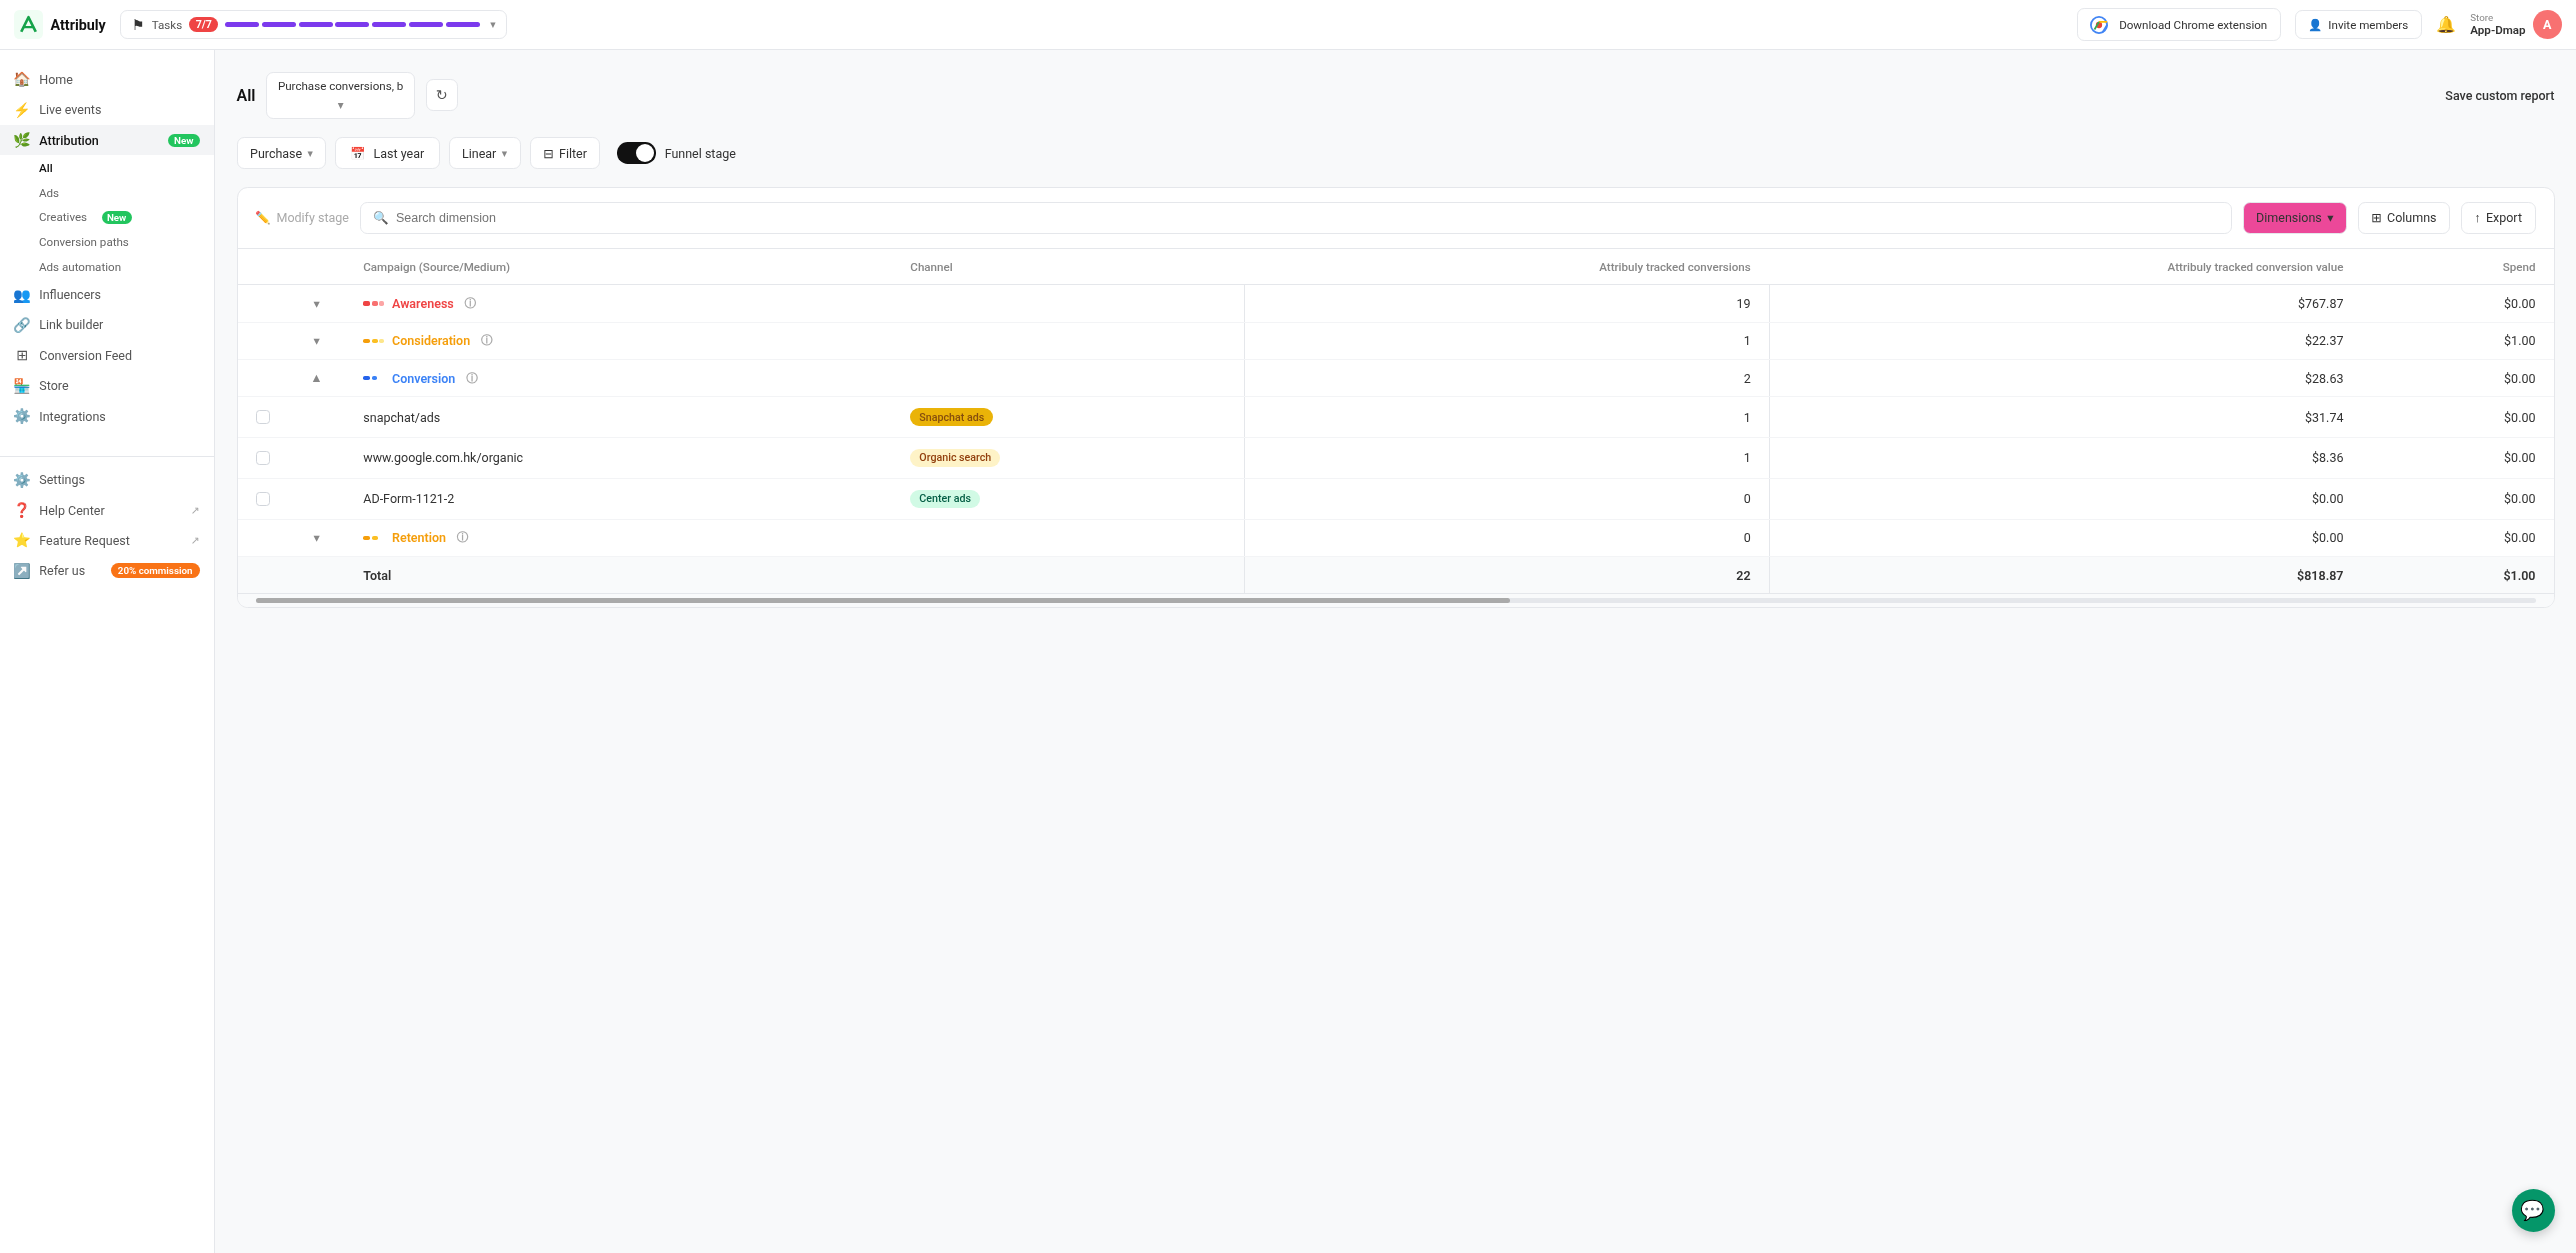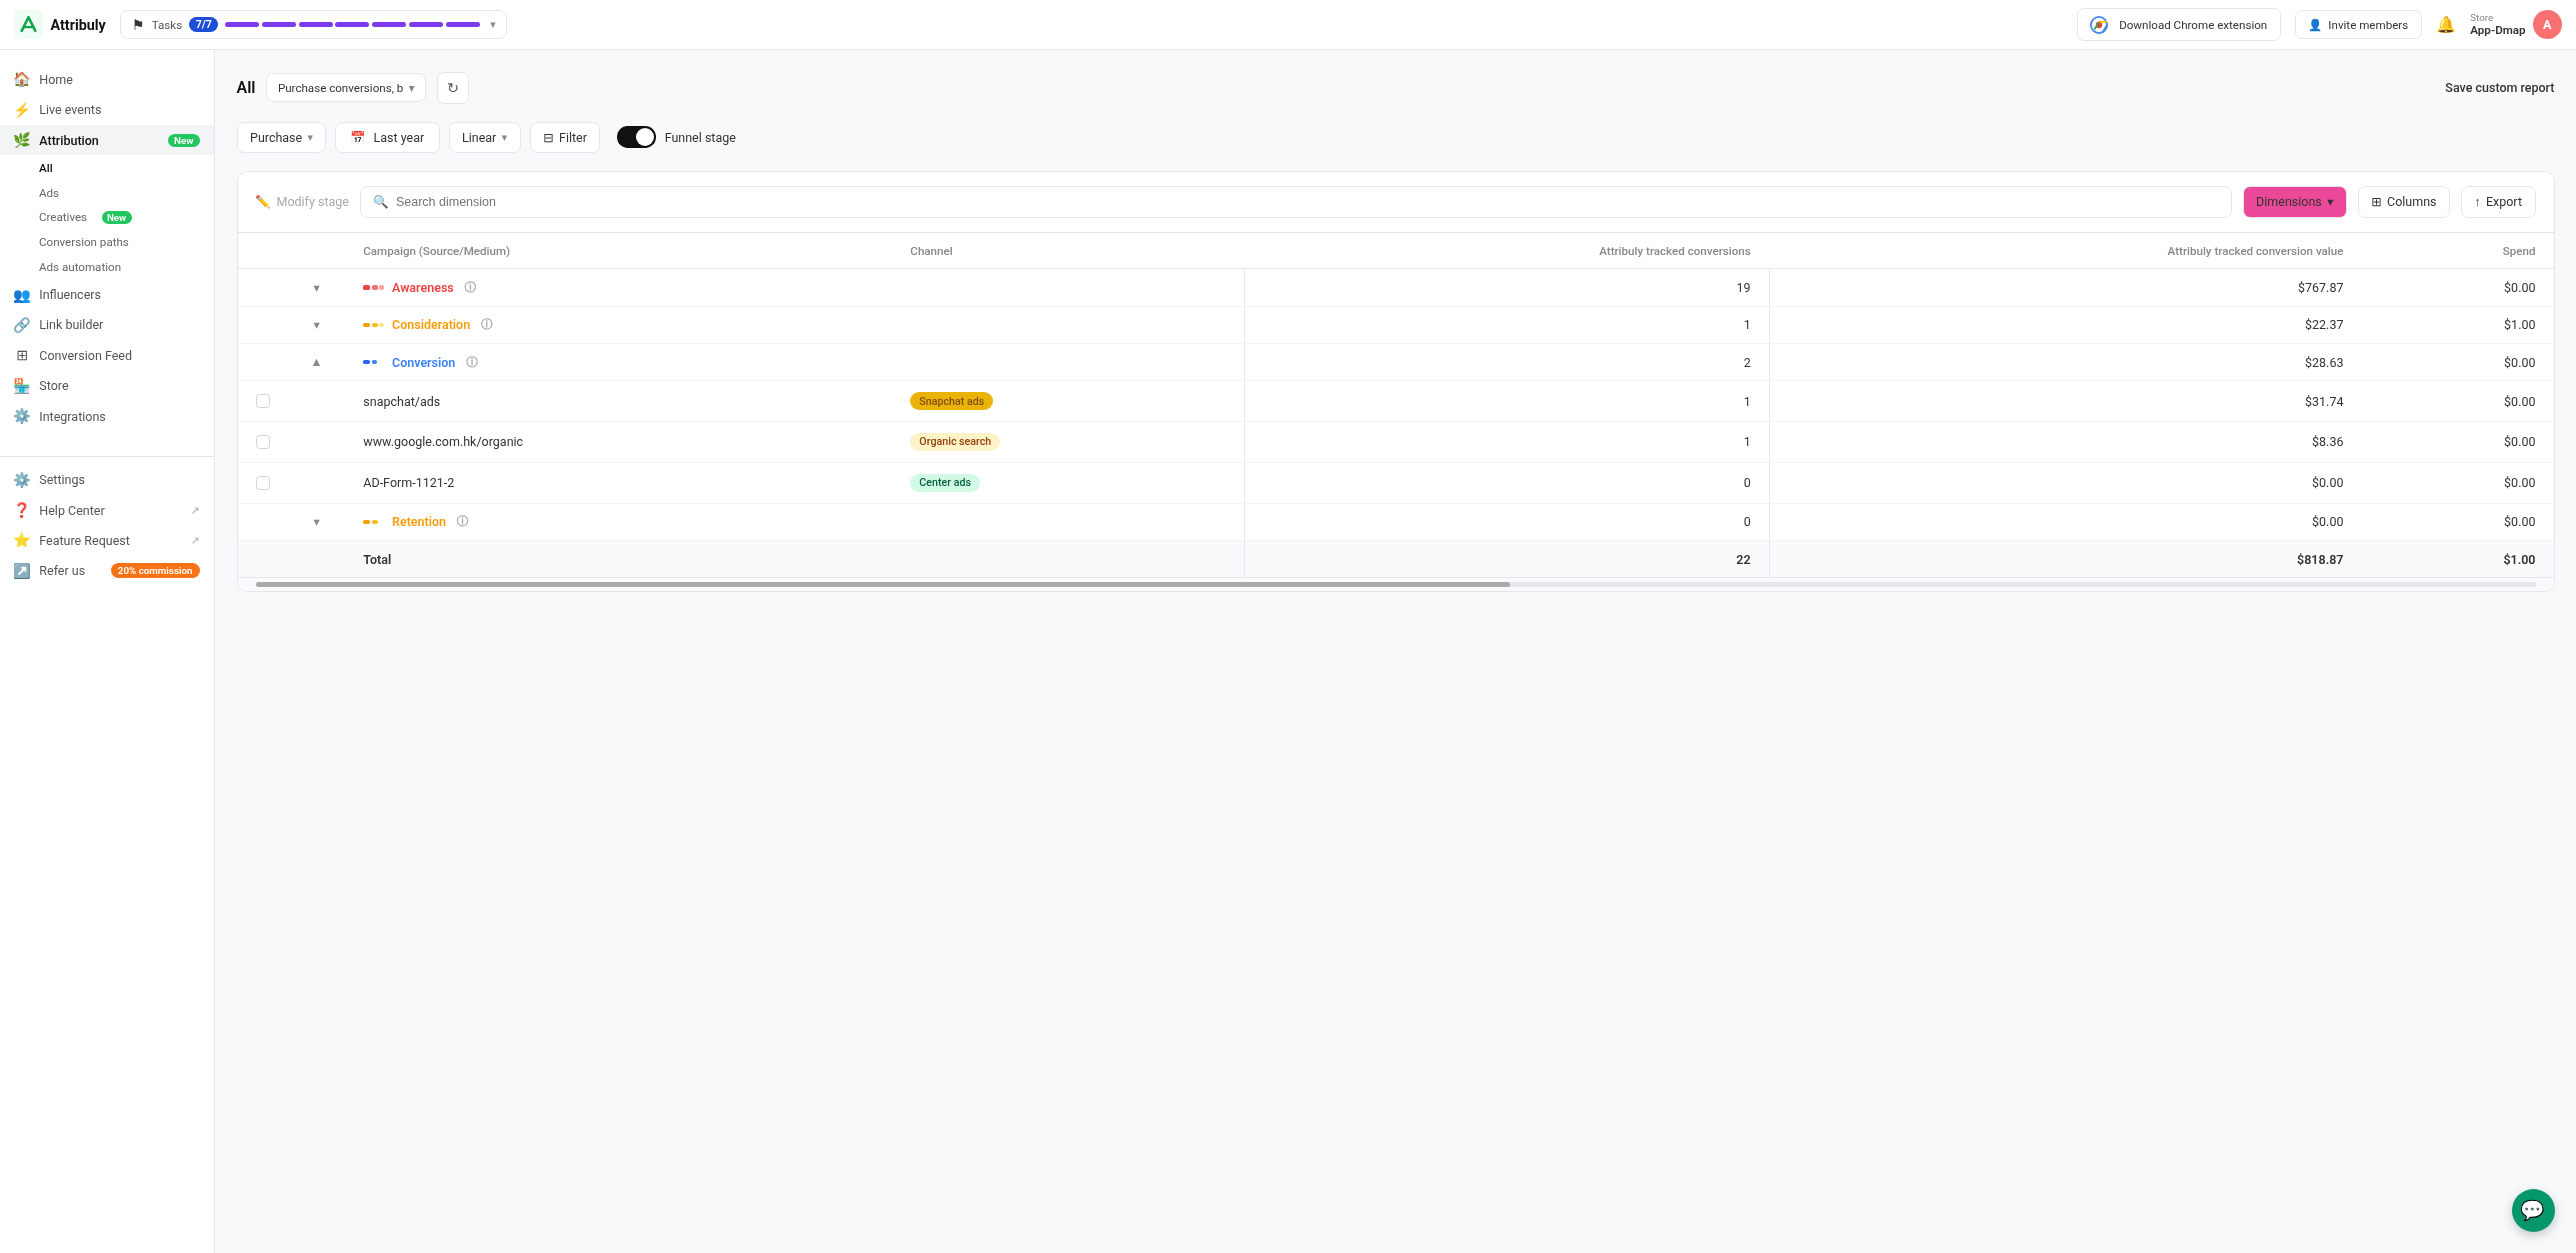--- a/index.html
+++ b/index.html
@@ -10,21 +10,21 @@
     .top-bar { display: flex; align-items: center; background: #fff; border-bottom: 0.9px solid #e5e7eb; padding: 0 14.3px; height: 50px; gap: 14.3px; }
     .main-layout { display: flex; flex: 1; overflow: hidden; }
     .sidebar { width: 215px; background: #fff; border-right: 0.9px solid #e5e7eb; padding: 10.7px 0; overflow-y: auto; flex-shrink: 0; }
     .content { flex: 1; overflow-y: auto; padding: 21.5px; background: #f8f9fa; }
 
     
     .logo-area { display: flex; align-items: center; gap: 7.2px; font-weight: 700; font-size: 14.3px; color: #111; }
     .logo-icon { width: 29px; height: 29px; }
     .tasks-area { display: flex; align-items: center; gap: 7.2px; padding: 5.4px 10.7px; border: 0.9px solid #e5e7eb; border-radius: 7.2px; cursor: pointer; }
     .tasks-text { font-size: 11.6px; color: #555; }
-    .tasks-badge { background: #1d4ed8; color: #fff; border-radius: 9px; padding: 0.9px 6.3px; font-size: 10.7px; font-weight: 600; }
+    .tasks-badge { background: #ef4444; color: #fff; border-radius: 9px; padding: 0.9px 6.3px; font-size: 10.7px; font-weight: 600; }
     .progress-bar-container { display: flex; gap: 2.7px; align-items: center; }
     .progress-segment { height: 5.4px; border-radius: 2.7px; background: #7c3aed; }
     .chevron-down { color: #888; font-size: 10.7px; margin-left: 3.6px; }
     .top-bar-right { display: flex; align-items: center; gap: 14.3px; margin-left: auto; }
     .chrome-ext-btn { display: flex; align-items: center; gap: 11px; padding: 6.3px 12.5px; border: 0.9px solid #e5e7eb; border-radius: 7.2px; cursor: pointer; font-size: 11.6px; color: #333; background: #fff; }
     .chrome-icon { width: 18px; height: 18px; }
     .invite-btn { display: flex; align-items: center; gap: 5.4px; padding: 6.3px 12.5px; border: 0.9px solid #e5e7eb; border-radius: 7.2px; cursor: pointer; font-size: 11.6px; color: #333; background: #fff; }
     .bell-icon { font-size: 16px; color: #555; cursor: pointer; }
     .store-area { display: flex; align-items: center; gap: 7.2px; }
     .store-label { font-size: 9.8px; color: #888; }
@@ -38,21 +38,21 @@
     .sidebar-badge { background: #22c55e; color: #fff; border-radius: 9px; padding: 0.9px 6.3px; font-size: 9.8px; font-weight: 600; margin-left: auto; }
     .sidebar-section { padding: 3.6px 0; }
     .sidebar-sub-item { display: flex; align-items: center; gap: 9px; padding: 5.4px 14.3px 5.4px 39px; cursor: pointer; color: #666; font-size: 11.6px; transition: background 0.15s; }
     .sidebar-sub-item.active { color: #111; font-weight: 500; }
     .sidebar-sub-badge { background: #22c55e; color: #fff; border-radius: 9px; padding: 0.9px 5.4px; font-size: 9.8px; font-weight: 600; margin-left: 5.4px; }
 
     
     .content-top { display: flex; align-items: center; justify-content: space-between; margin-bottom: 18px; }
     .content-top-left { display: flex; align-items: center; gap: 10.7px; }
     .all-label { font-size: 16px; font-weight: 600; color: #111; }
-    .report-select { display: flex; align-items: center; gap: 5.4px; padding: 6.3px 10.7px; border: 0.9px solid #e5e7eb; border-radius: 7.2px; background: #fff; cursor: pointer; font-size: 11.6px; color: #333; }
+    .report-select { display: flex; align-items: center; gap: 5.4px; padding: 6.3px 10.7px; border: 0.9px solid #e5e7eb; border-radius: 7.2px; background: #fff; cursor: pointer; font-size: 11.6px; color: #333; flex-direction: column; }
     .refresh-btn { width: 32px; height: 32px; border: 0.9px solid #e5e7eb; border-radius: 7.2px; background: #fff; display: flex; align-items: center; justify-content: center; cursor: pointer; font-size: 14.3px; color: #555; }
     .save-custom-btn { font-size: 12.5px; color: #333; cursor: pointer; font-weight: 500; }
 
     
     .filters-bar { display: flex; align-items: center; gap: 9px; margin-bottom: 18px; }
     .filter-dropdown { display: flex; align-items: center; gap: 5.4px; padding: 7.2px 12.5px; border: 0.9px solid #e5e7eb; border-radius: 7.2px; background: #fff; cursor: pointer; font-size: 12.5px; color: #333; }
     .filter-dropdown .arrow { color: #888; font-size: 10.7px; }
     .date-filter { display: flex; align-items: center; gap: 7.2px; padding: 7.2px 14.3px; border: 0.9px solid #e5e7eb; border-radius: 7.2px; background: #fff; cursor: pointer; font-size: 12.5px; color: #333; }
     .filter-btn-plain { display: flex; align-items: center; gap: 5.4px; padding: 7.2px 12.5px; border: 0.9px solid #e5e7eb; border-radius: 7.2px; background: #fff; cursor: pointer; font-size: 12.5px; color: #333; }
     .toggle-wrap { display: flex; align-items: center; gap: 9px; margin-left: 7.2px; }

